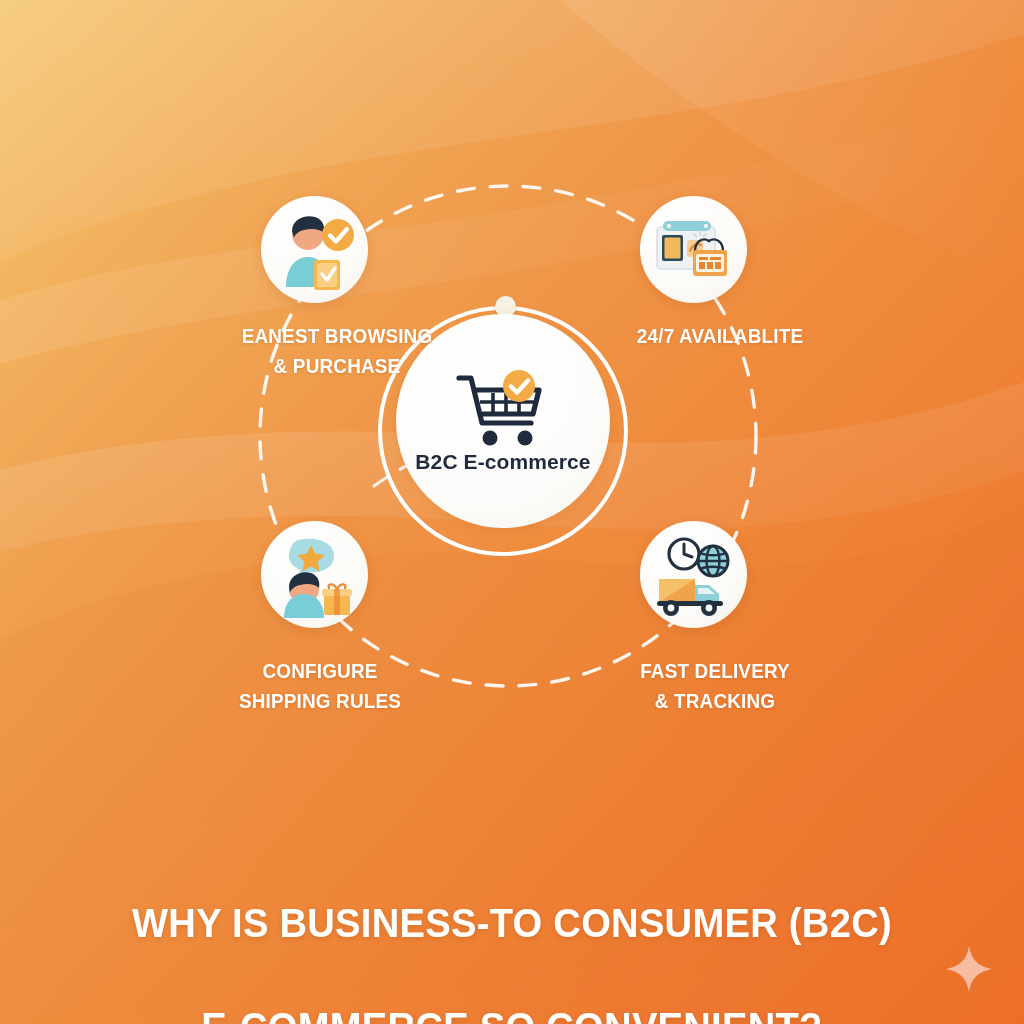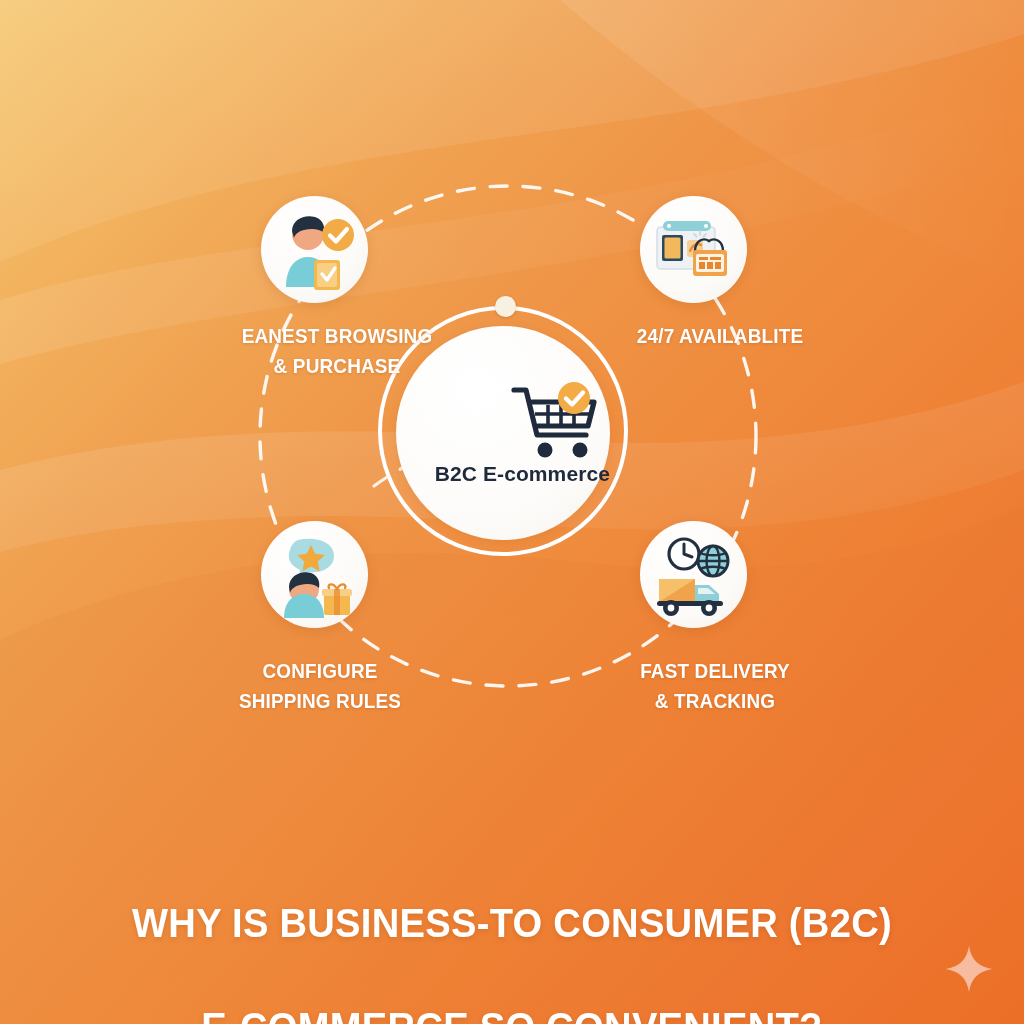--- a/index.html
+++ b/index.html
@@ -37,27 +37,27 @@
   }
   .center-ring{
     position:absolute;left:0;top:0;
     width:250px;height:250px;
     border:4px solid #ffffff;
     border-radius:50%;
     box-sizing:border-box;
   }
   .center-disc{
     position:absolute;
-    left:18px;top:20px;
+    left:18px;top:8px;
     width:214px;height:214px;
     border-radius:50%;
     background:radial-gradient(circle at 38% 30%, #ffffff 0%, #fdfcfa 62%, #f6f3ee 100%);
     box-sizing:border-box;
     display:flex;flex-direction:column;
-    align-items:flex-end;justify-content:center;
+    align-items:center;justify-content:center;
     box-shadow:0 2px 10px rgba(150,70,10,.10);
   }
   .ring-dot{
     position:absolute;
     left:117px;top:-10px;
     width:21px;height:21px;border-radius:50%;
     background:#f7f1e2;
     box-shadow:0 1px 3px rgba(120,60,10,.25);
   }
   .cart-icon{width:104px;height:80px;margin-bottom:2px;}

